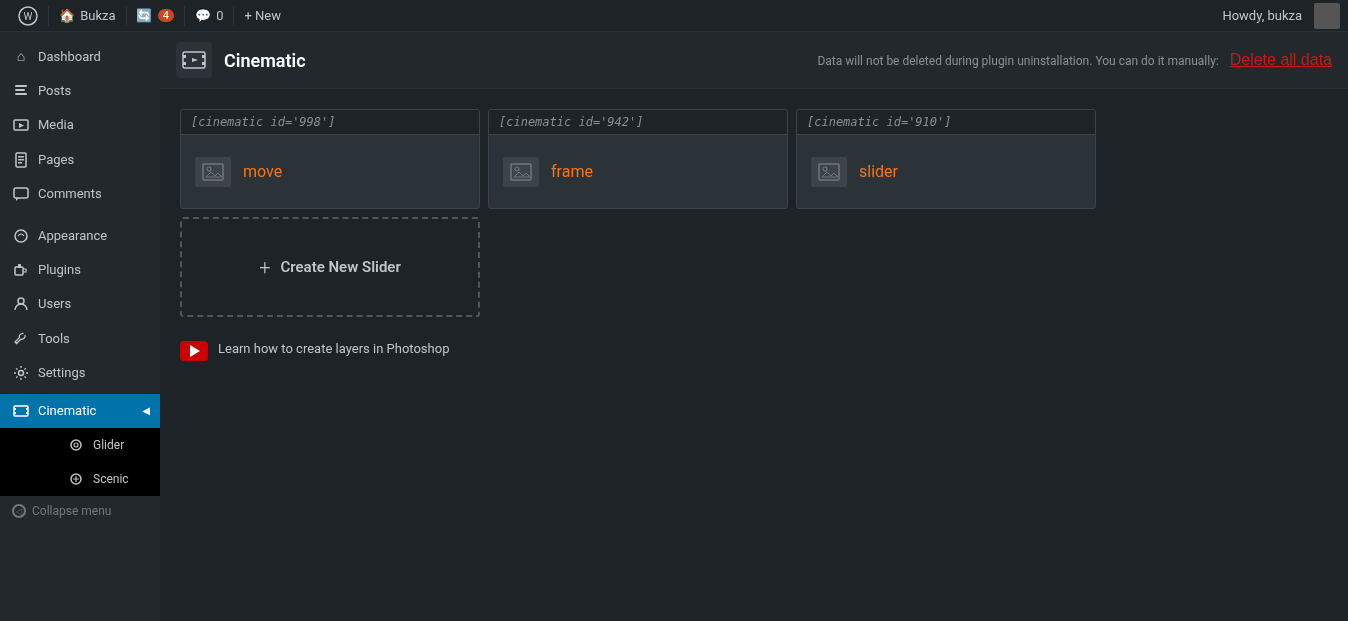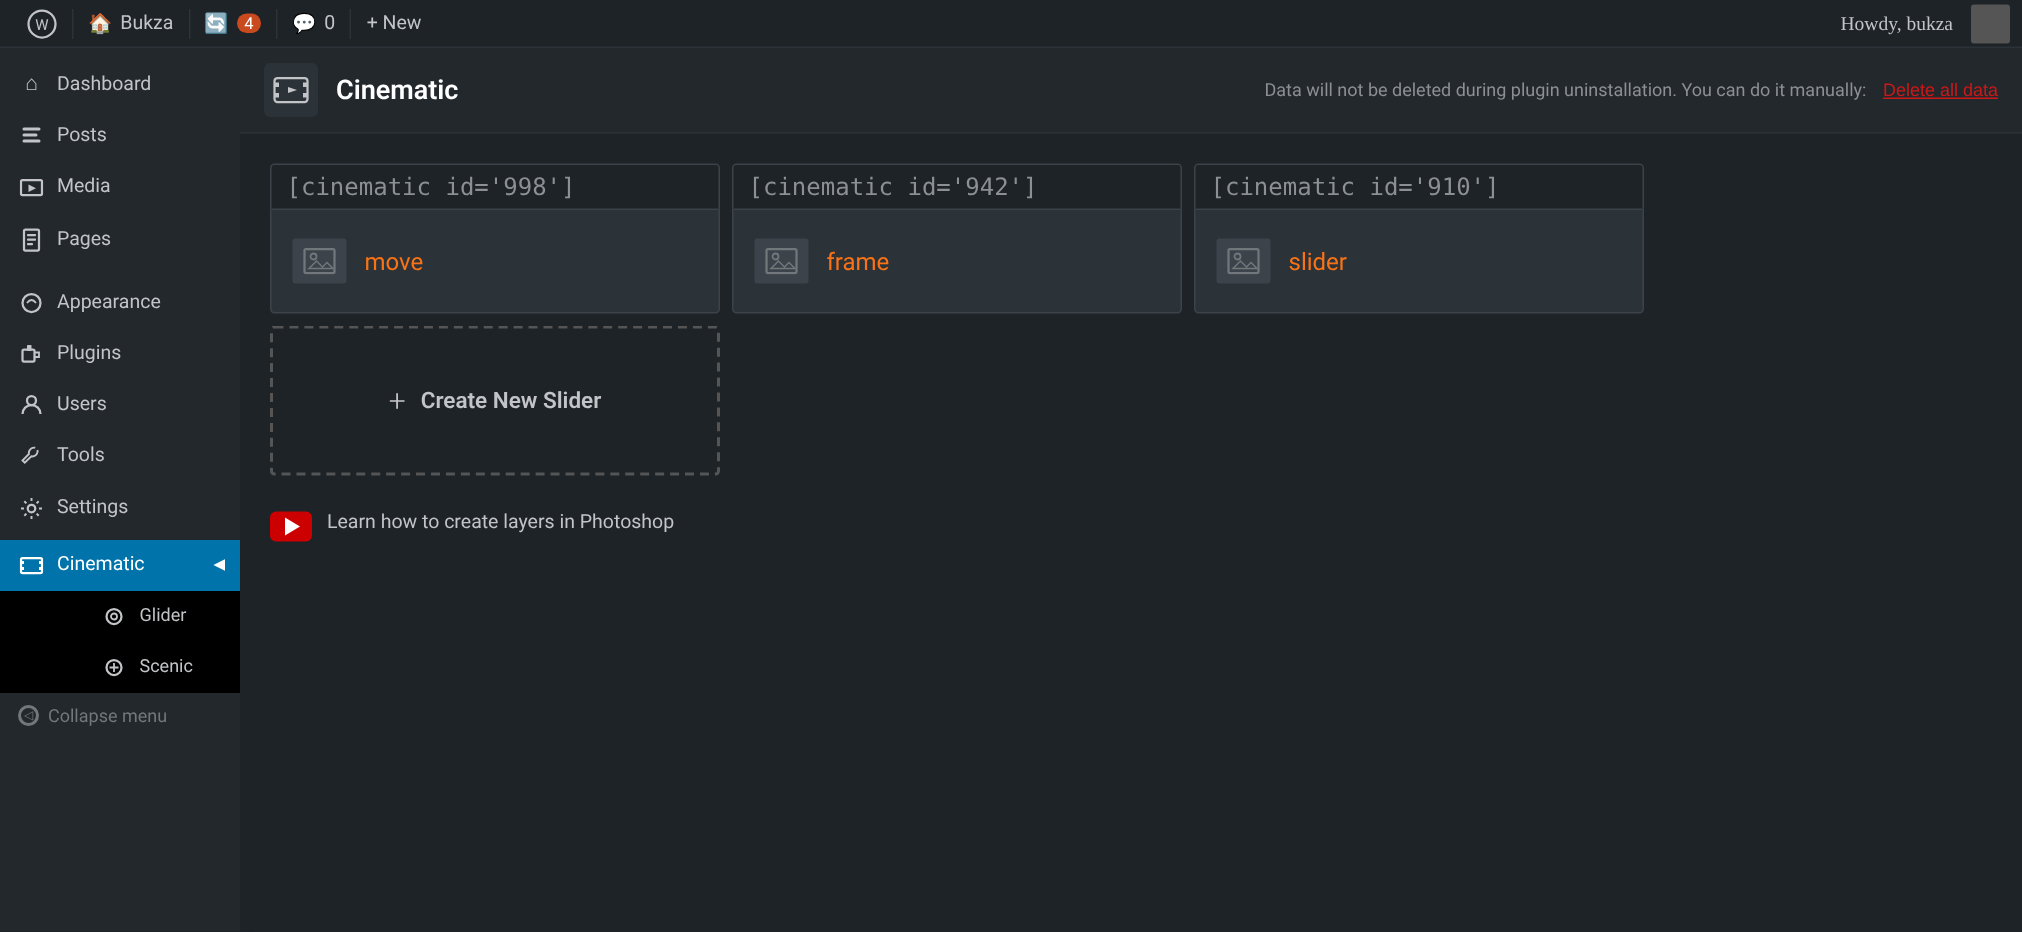--- a/index.html
+++ b/index.html
@@ -39,21 +39,20 @@
     .adminbar-item .wp-logo {
       width: 20px; height: 20px;
       fill: #c3c4c7;
     }
     .adminbar-separator { width: 1px; background: #2c3338; height: 20px; }
     .adminbar-right {
       margin-left: auto;
       display: flex;
       align-items: center;
       gap: 0;
-      font-family: Liberation Serif, serif;
     }
     .howdy-text { color: #c3c4c7; font-size: 13px; padding: 0 8px; }
     .avatar-box {
       width: 26px; height: 26px;
       background: #555;
       border-radius: 2px;
       margin-left: 4px;
     }
 
     
@@ -151,21 +150,21 @@
     }
     .plugin-header-notice {
       margin-left: auto;
       font-size: 12px;
       color: #8c8f94;
     }
     .delete-all-btn {
       background: none;
       border: none;
       color: #cc1818;
-      font-size: 12px;
+      font-size: 16px;
       cursor: pointer;
       margin-left: 8px;
       text-decoration: underline;
     }
 
     
     #slider-grid {
       padding: 20px;
       display: flex;
       flex-wrap: wrap;
@@ -179,24 +178,25 @@
       min-height: 100px;
       cursor: pointer;
       display: flex;
       flex-direction: column;
       overflow: hidden;
       border: 1px solid #3c434a;
     }
     .slider-shortcode {
       background: #1d2327;
       color: #8c8f94;
-      font-size: 16px;
+      font-size: 12px;
       font-family: monospace;
       padding: 5px 10px;
       border-bottom: 1px solid #3c434a;
+      font-style: italic;
     }
     .slider-body {
       display: flex;
       align-items: center;
       gap: 12px;
       padding: 16px 14px;
       flex: 1;
     }
     .slider-thumb-icon {
       width: 36px; height: 30px;
@@ -334,20 +334,29 @@
     <div class="sidebar-item">
       <span class="icon">
         <svg width="16" height="16" viewBox="0 0 16 16" fill="currentColor">
             <rect x="3" y="1" width="10" height="14" rx="1" fill="none" stroke="currentColor" stroke-width="1.5"></rect>
             <rect x="5" y="4" width="6" height="1.5" rx="0.5"></rect>
             <rect x="5" y="7" width="6" height="1.5" rx="0.5"></rect>
             <rect x="5" y="10" width="4" height="1.5" rx="0.5"></rect>
           </svg>
       </span>
       <span>Pages</span>
+    </div>
+    <div class="sidebar-item">
+      <span class="icon">
+        <svg width="16" height="16" viewBox="0 0 16 16" fill="currentColor">
+            <rect x="1" y="2" width="14" height="10" rx="2" fill="none" stroke="currentColor" stroke-width="1.5"></rect>
+            <polygon points="3,12 3,15 6,12" fill="currentColor"></polygon>
+          </svg>
+      </span>
+      <span>Comments</span>
     </div>
     <div style="margin-top:8px;"></div>
     <div class="sidebar-item">
       <span class="icon">
         <svg width="16" height="16" viewBox="0 0 16 16" fill="currentColor">
             <circle cx="8" cy="8" r="6" fill="none" stroke="currentColor" stroke-width="1.5"></circle>
             <path d="M5 8 Q8 4 11 8" stroke="currentColor" stroke-width="1.2" fill="none"></path>
           </svg>
       </span>
       <span>Appearance</span>

